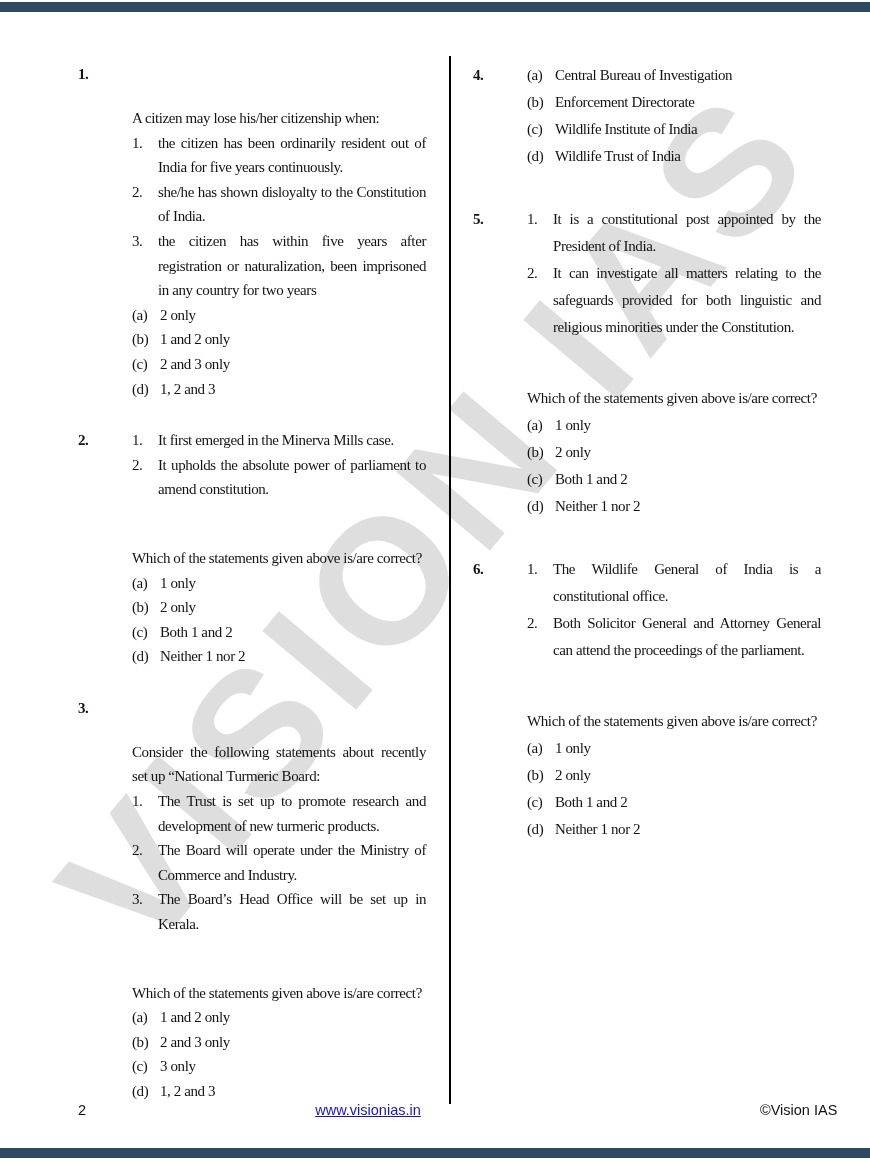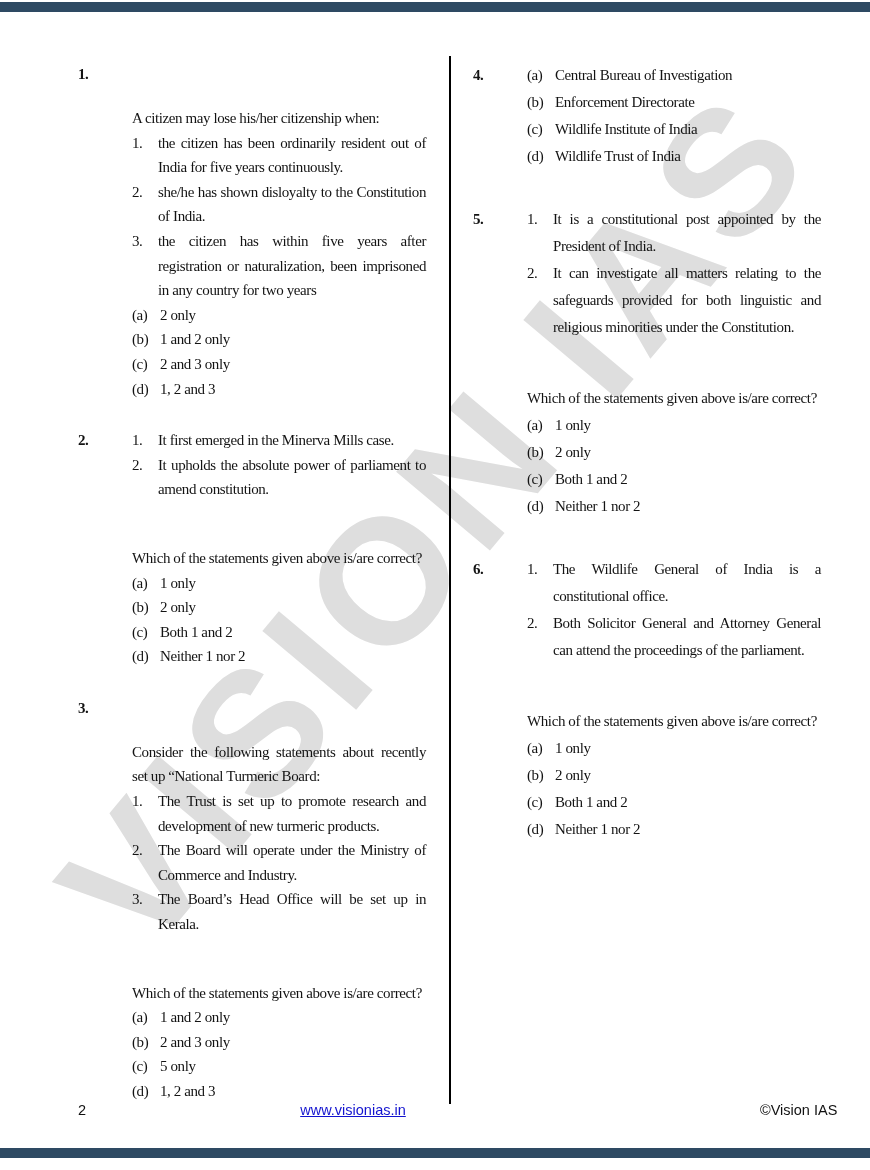--- a/index.html
+++ b/index.html
@@ -31,21 +31,21 @@
   .sno{width:26px;flex:none;}
   .stext{flex:1;min-width:0;text-align:justify;text-justify:inter-word;}
   .opt{display:flex;}
   .olab{width:28px;flex:none;}
   .otext{flex:1;min-width:0;}
   .footer-item{
     position:absolute;top:1102px;font-family:"Liberation Sans", sans-serif;
     font-size:14.5px;color:#111;z-index:2;letter-spacing:0;
   }
   #page-number{left:78px;}
-  #site-link{left:253px;width:200px;text-align:center;color:#1313cf;text-decoration:underline;cursor:pointer;}
+  #site-link{left:268px;width:200px;text-align:center;color:#1313cf;text-decoration:underline;cursor:pointer;}
   #copyright{left:760px;}
 </style>
 </head>
 <body>
 
 <div id="top-bar" class="edge-bar" style="background: rgb(46, 74, 99);"></div>
 <div id="bottom-bar" class="edge-bar" style="background: rgb(46, 74, 99);"></div>
 
 <div class="watermark" style="color: rgb(222, 222, 222);">VISION IAS</div>
 <div class="divider"></div>
@@ -138,21 +138,21 @@
       <div class="opt">
         <div class="olab">(a)</div>
         <div class="otext">1 and 2 only</div>
       </div>
       <div class="opt">
         <div class="olab">(b)</div>
         <div class="otext">2 and 3 only</div>
       </div>
       <div class="opt">
         <div class="olab">(c)</div>
-        <div class="otext">5 only</div>
+        <div class="otext">3 only</div>
       </div>
       <div class="opt">
         <div class="olab">(d)</div>
         <div class="otext">1, 2 and 3</div>
       </div>
     </div>
   </div>
 
 </div>
 

